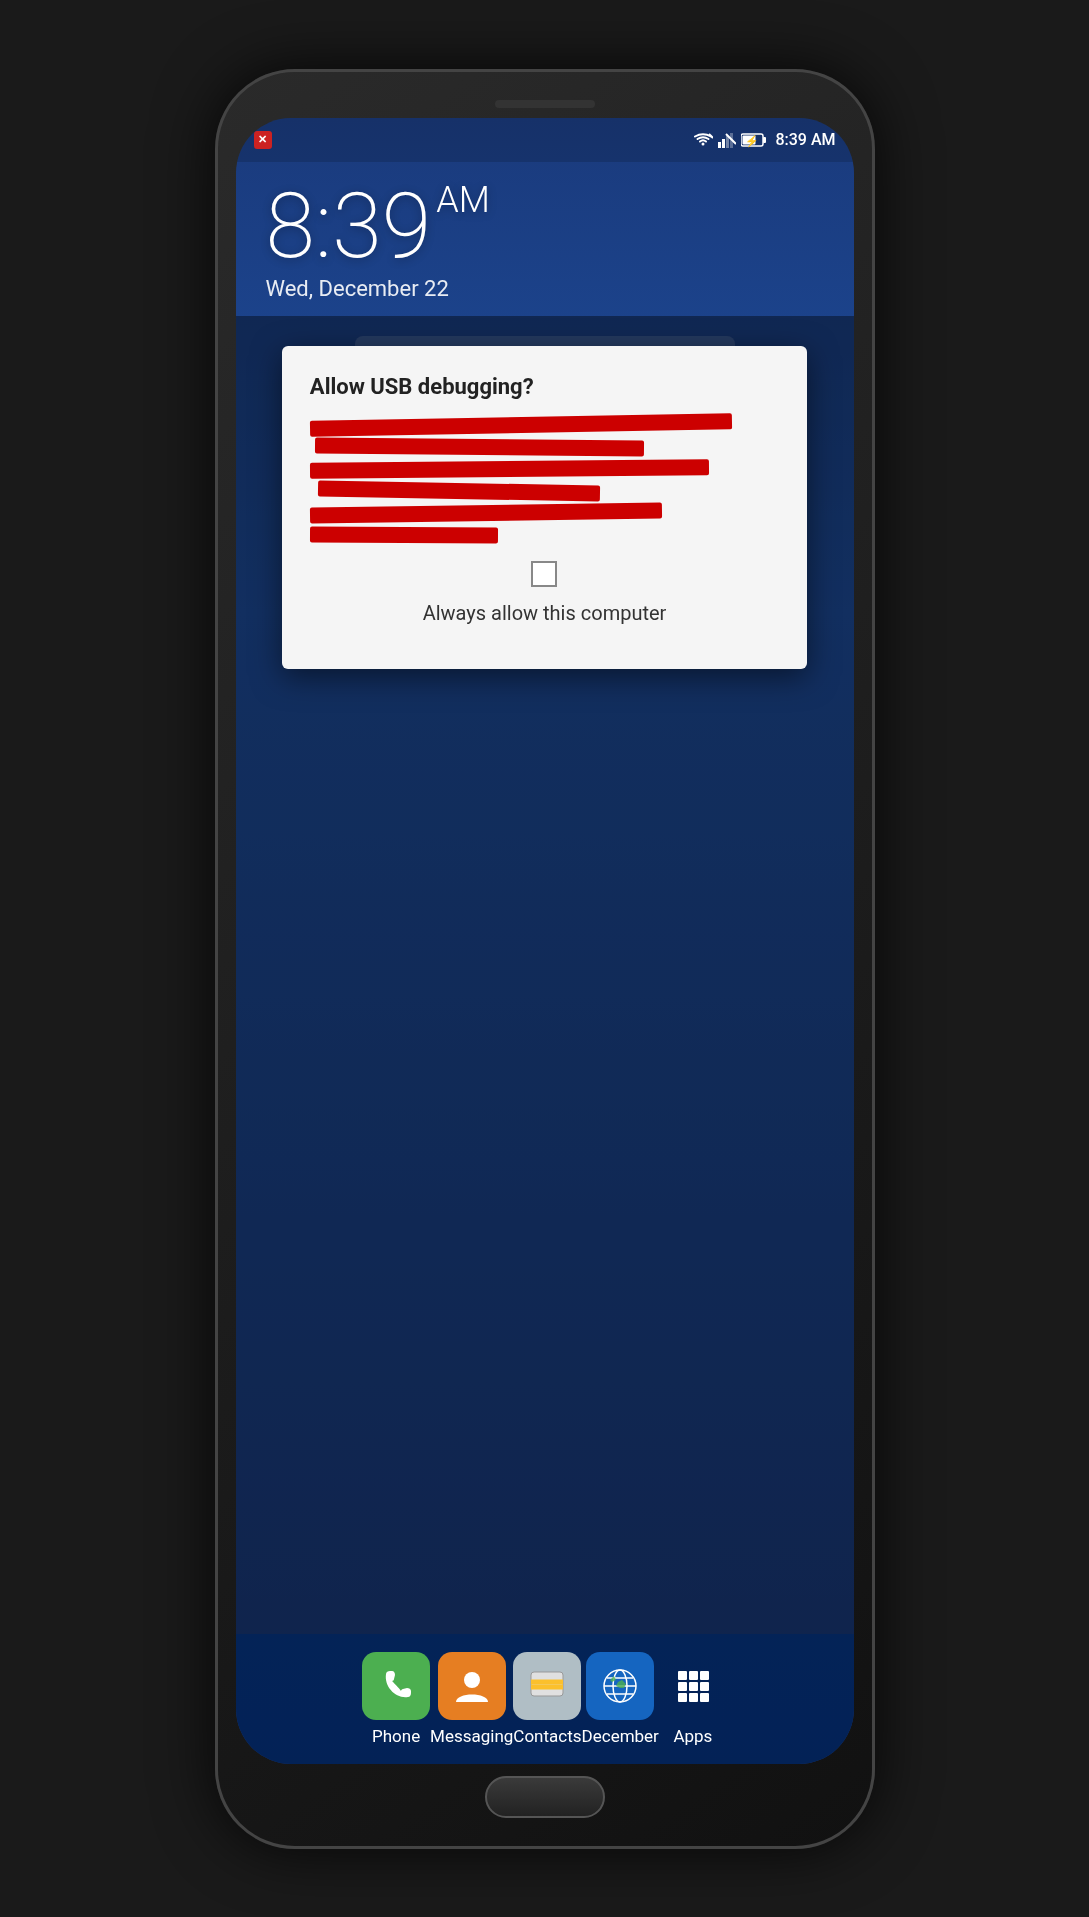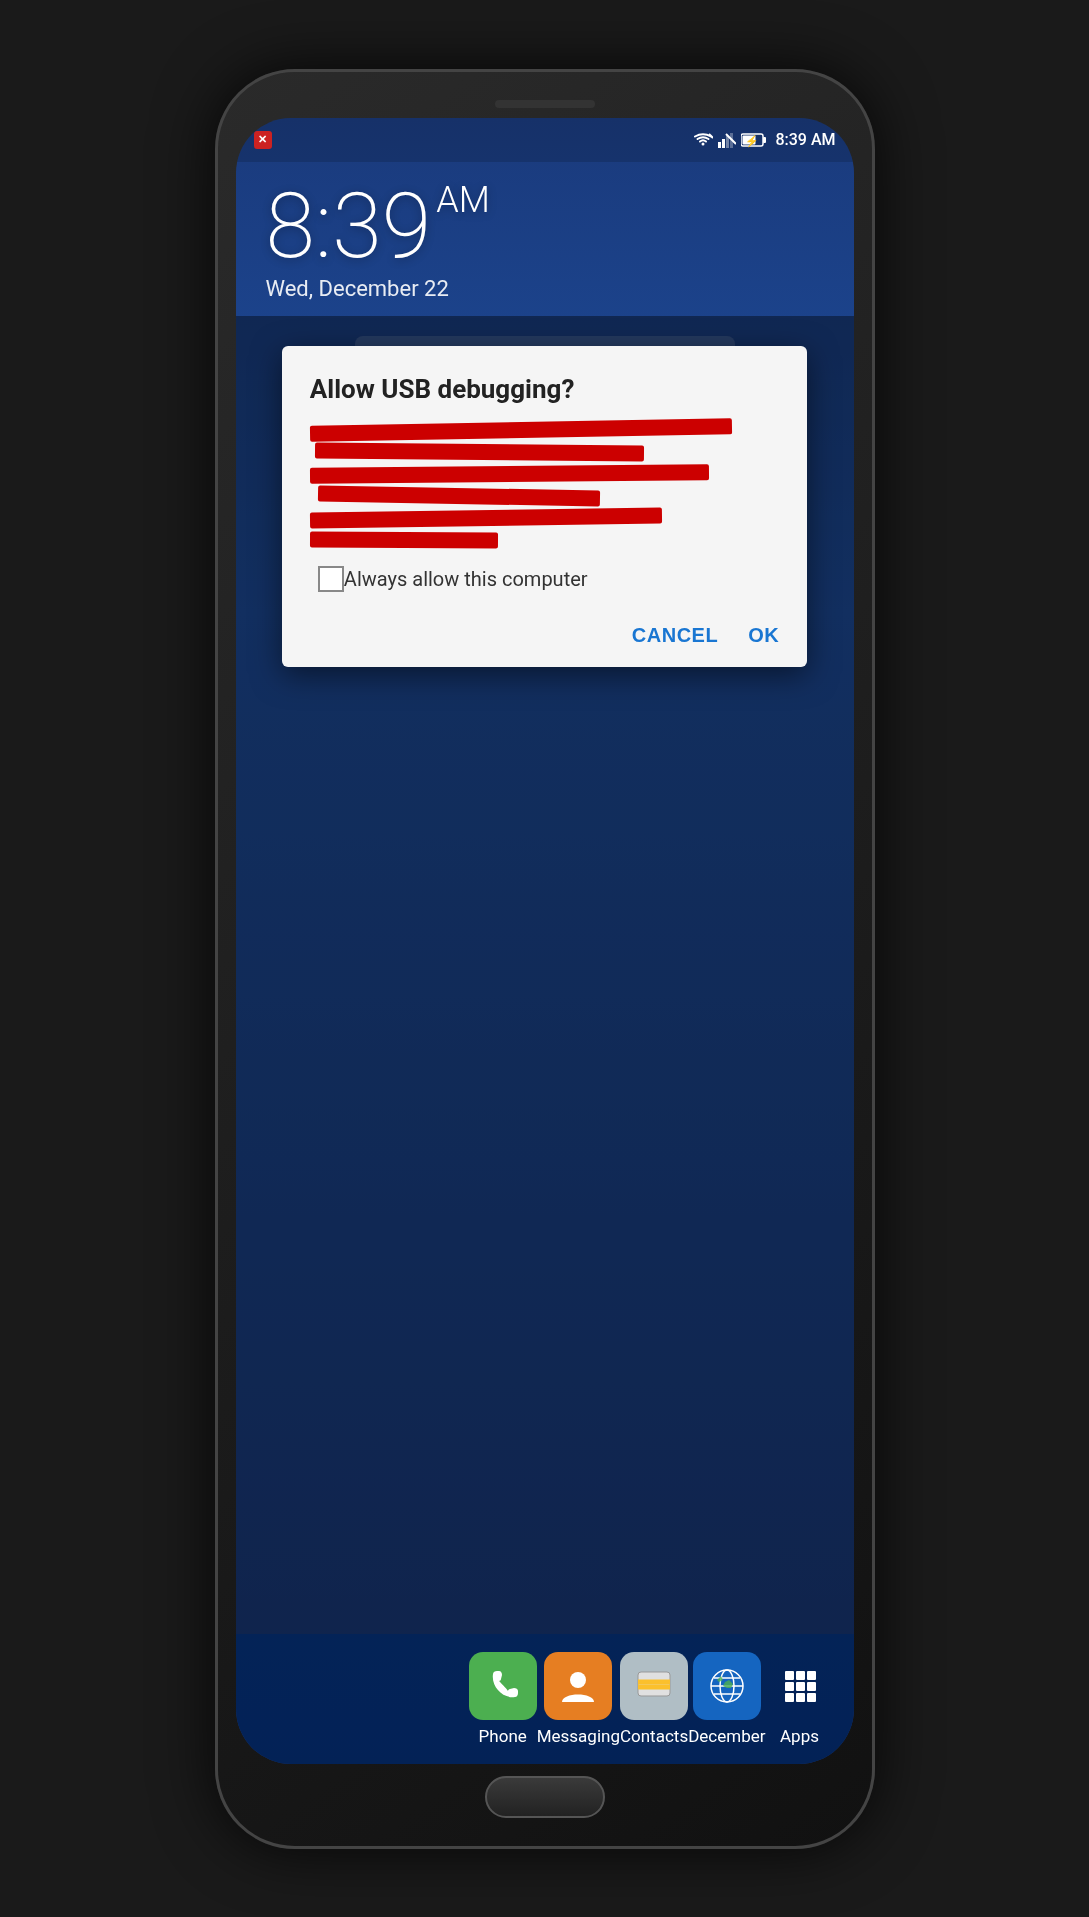--- a/index.html
+++ b/index.html
@@ -169,21 +169,21 @@
 
     .dialog {
       width: 85%;
       background: #f5f5f5;
       border-radius: 6px;
       padding: 28px 28px 20px 28px;
       box-shadow: 0 8px 30px rgba(0,0,0,0.5);
     }
 
     .dialog-title {
-      font-size: 26px;
+      font-size: 22px;
       font-weight: 700;
       color: #222;
       margin-bottom: 18px;
     }
 
     .dialog-body {
       font-size: 20px;
       color: #333;
       margin-bottom: 12px;
       line-height: 1.4;
@@ -206,22 +206,23 @@
     .redacted-line:nth-child(1) { width: 90%; transform: rotate(-1deg); }
     .redacted-line:nth-child(2) { width: 70%; transform: rotate(0.5deg); margin-left: 5px; }
     .redacted-line:nth-child(3) { width: 85%; transform: rotate(-0.5deg); }
     .redacted-line:nth-child(4) { width: 60%; transform: rotate(1deg); margin-left: 8px; }
     .redacted-line:nth-child(5) { width: 75%; transform: rotate(-0.8deg); }
     .redacted-line:nth-child(6) { width: 40%; transform: rotate(0.3deg); }
 
     .checkbox-row {
       display: flex;
       align-items: center;
-      gap: 0;
-      margin: 10px 0 24px 8px;
+      gap: 14px;
+      margin: 10px 0 24px 0;
+      flex-direction: column;
     }
 
     .checkbox-box {
       width: 26px;
       height: 26px;
       border: 2px solid #888;
       background: white;
       flex-shrink: 0;
     }
 
@@ -259,22 +260,22 @@
       text-transform: uppercase;
     }
 
     
     .dock-bar {
       width: 100%;
       height: 130px;
       background: rgba(0,30,80,0.85);
       display: flex;
       align-items: center;
-      justify-content: flex-end;
-      padding: 10px 20px;
+      justify-content: center;
+      padding: 10px 8px;
       flex-shrink: 0;
     }
 
     .dock-item {
       display: flex;
       flex-direction: column;
       align-items: center;
       gap: 6px;
       cursor: pointer;
     }
@@ -404,24 +405,20 @@
               <div class="redacted-line"></div>
               <div class="redacted-line"></div>
               <div class="redacted-line"></div>
             </div>
 
             <div class="checkbox-row">
               <div class="checkbox-box"></div>
               <span class="checkbox-label">Always allow this computer</span>
             </div>
 
-            <div class="dialog-buttons">
-              <button class="btn-cancel">CANCEL</button>
-              <button class="btn-ok">OK</button>
-            </div>
 
           </div>
         </div>
 
       </div>
 
       <div class="dock-bar">
 
         <div class="dock-item">
           <div class="dock-icon phone-icon">

